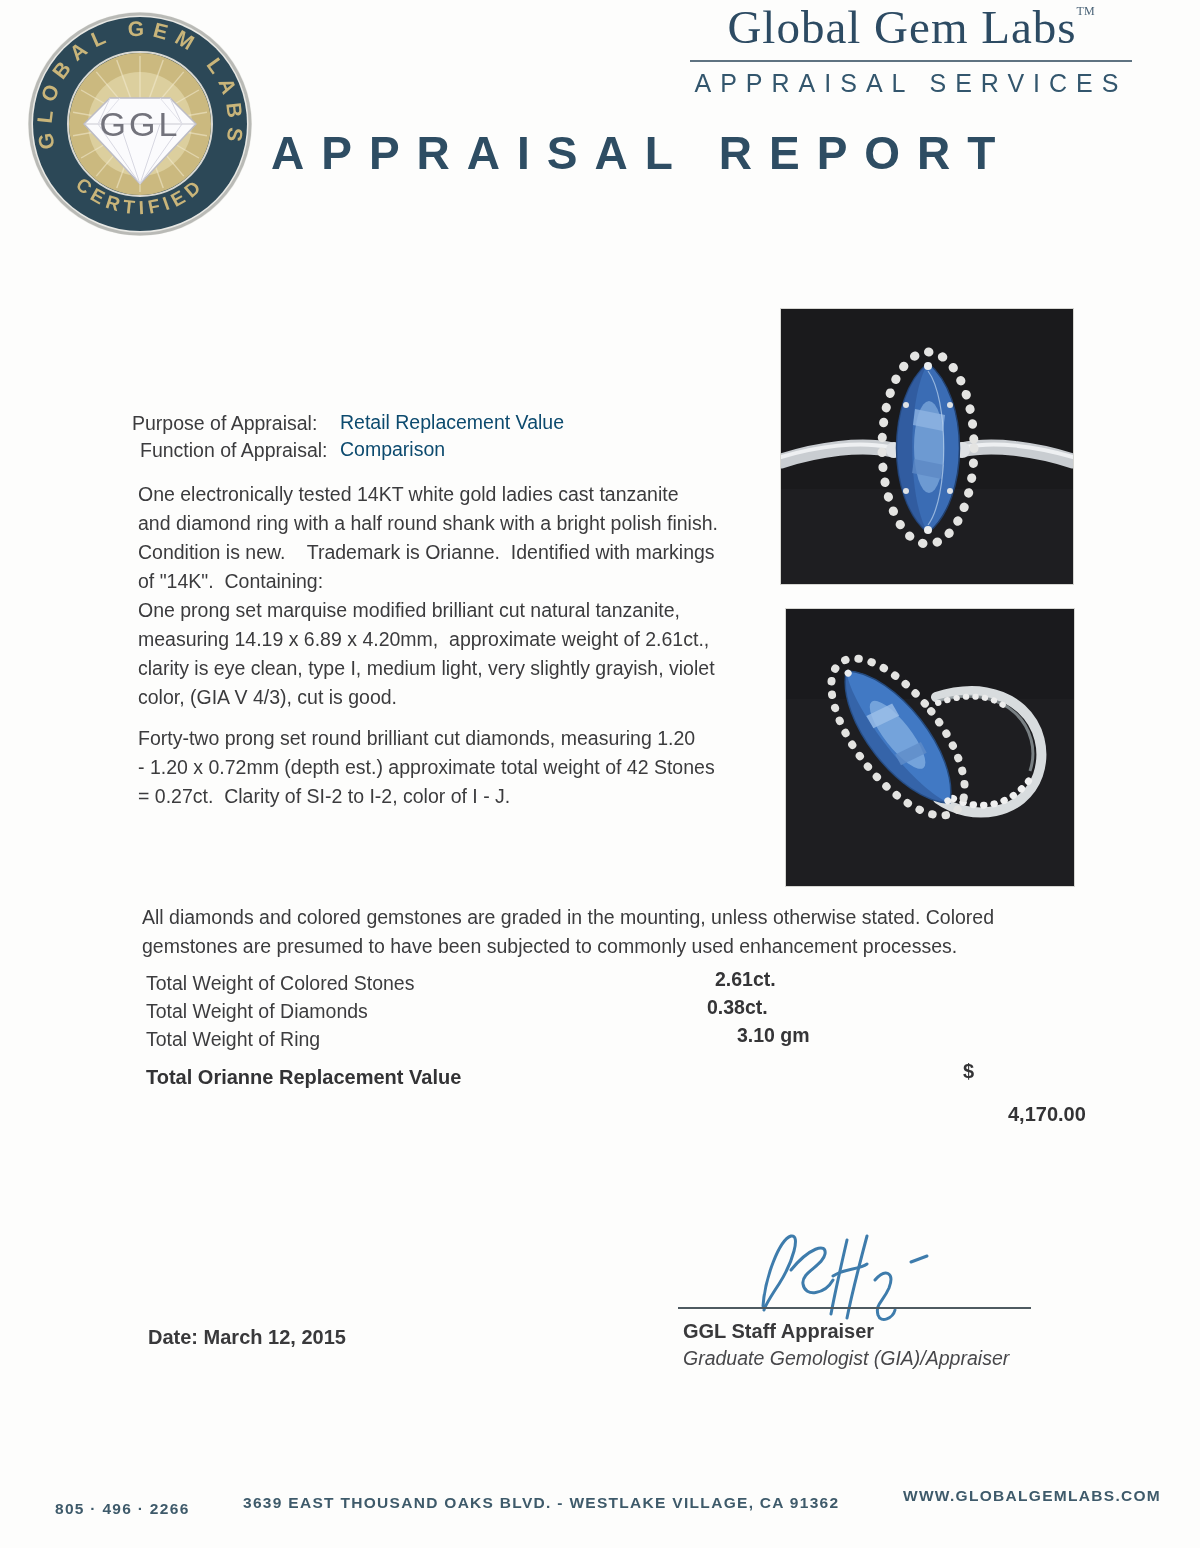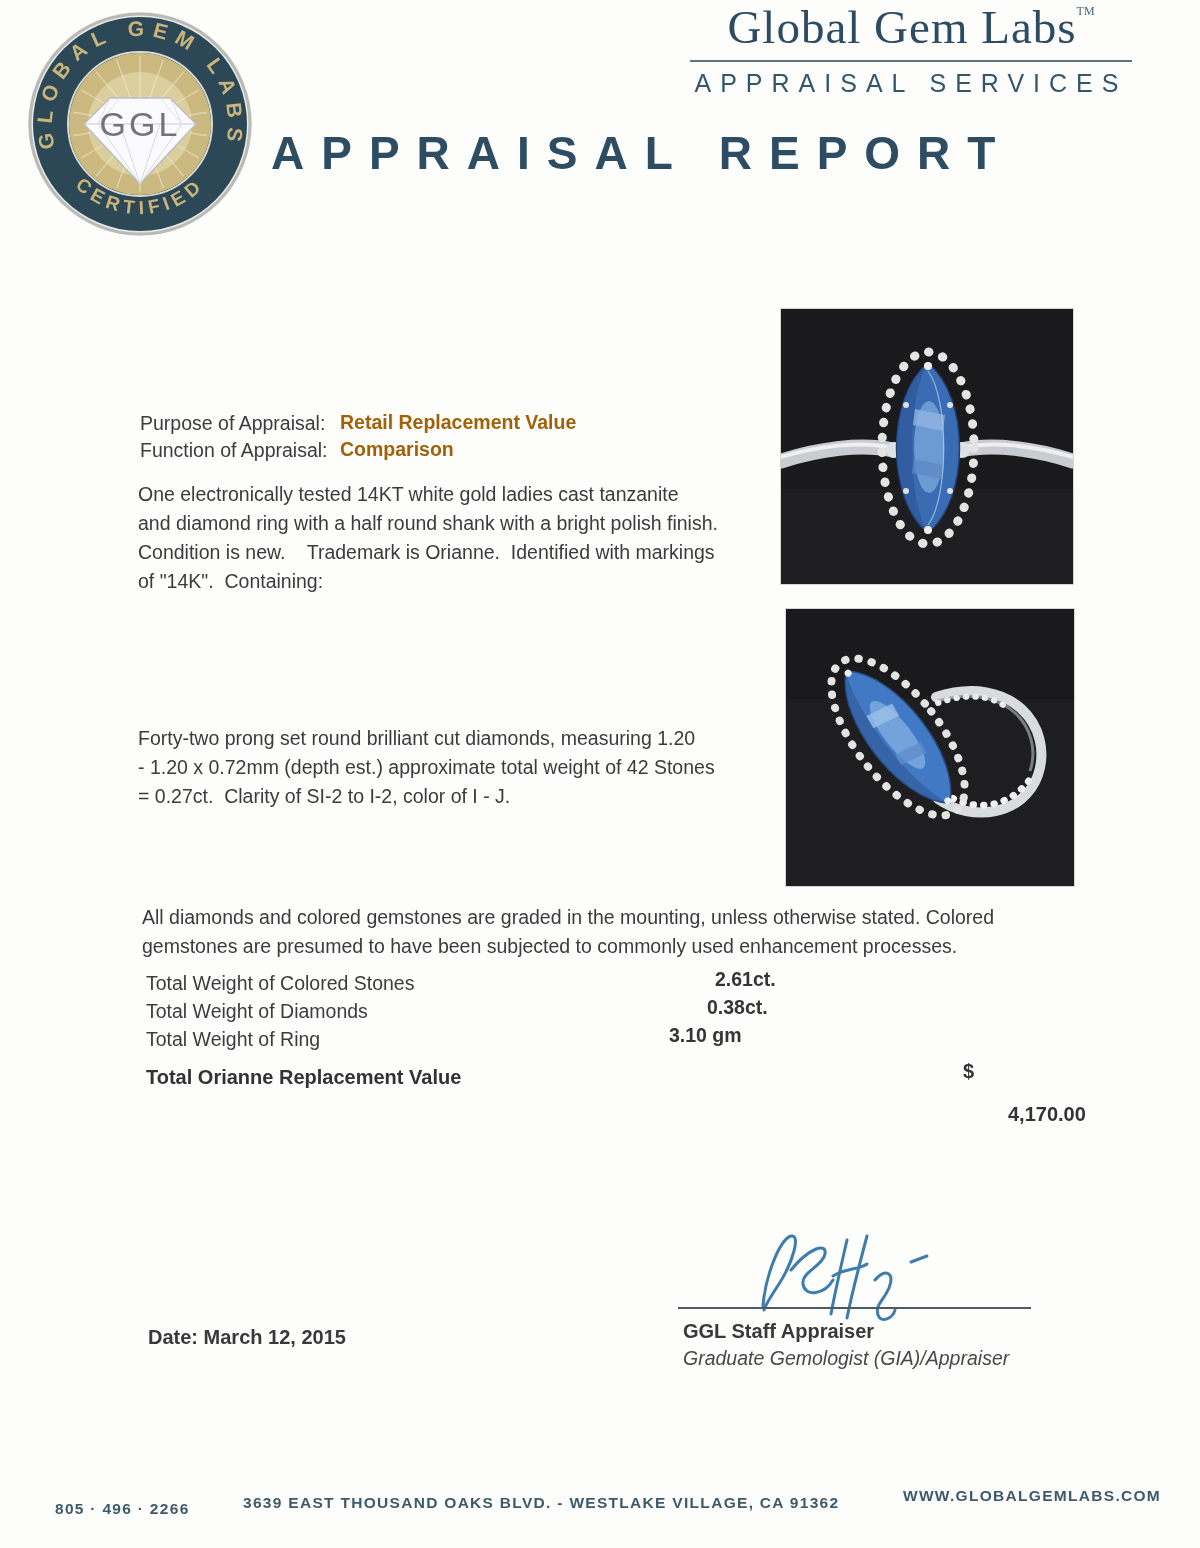--- a/index.html
+++ b/index.html
@@ -28,21 +28,21 @@
   .report-tagline{
     left:271px; top:186px; font-size:18.5px; font-weight:bold; letter-spacing:2.8px;
     color:#a49a6c; white-space:nowrap;
   }
 
   
   .seal{left:24px; top:6px; width:232px; height:236px;}
 
   
   .lbl{font-size:19.5px; color:#3c3c3e; white-space:nowrap;}
-  .val{font-size:19.5px; font-weight:bold; color:#a16207; white-space:nowrap;}
+  .val{font-size:19.5px; font-weight:normal; color:#0c4a6e; white-space:nowrap;}
   .para{
     left:138px; font-size:19.5px; line-height:29px; color:#3b3b3d;
     white-space:pre-wrap; width:660px;
   }
   .disclaimer{
     left:142px; top:903px; font-size:19.5px; line-height:29px; color:#3b3b3d;
     white-space:pre-wrap; width:940px;
   }
   .total-label{font-size:19.5px; color:#3c3c3e; white-space:nowrap;}
   .total-value{font-size:19.5px; font-weight:bold; color:#353537; white-space:nowrap;}
@@ -178,42 +178,46 @@
         <path d="M112,44 C74,76 74,180 112,212 C93,180 93,76 112,44 Z" fill="#2c5494" opacity="0.55"></path>
         <ellipse cx="113" cy="126" rx="13" ry="42" fill="#86b1e3" opacity="0.75"></ellipse>
         <path d="M100,92 L128,98 L126,112 L98,106 Z" fill="#9cbfe8" opacity="0.8"></path>
         <path d="M99,140 L127,146 L125,158 L97,152 Z" fill="#5f8cc8" opacity="0.8"></path>
         <circle cx="112" cy="47" r="3.5" fill="#eceeef"></circle>
         <circle cx="112" cy="209" r="3.5" fill="#eceeef"></circle>
       </g>
     </svg>
   </div>
 
-  <div class="abs lbl" style="left:140px; top:412px;">Purpose of Appraisal:</div>
+  <div class="abs lbl" style="left:132px; top:412px;">Purpose of Appraisal:</div>
   <div class="abs val" style="left:340px; top:411px;">Retail Replacement Value</div>
   <div class="abs lbl" style="left:140px; top:439px;">Function of Appraisal:</div>
   <div class="abs val" style="left:340px; top:438px;">Comparison</div>
 
   <div class="abs para" style="top:480px;">One electronically tested 14KT white gold ladies cast tanzanite
 and diamond ring with a half round shank with a bright polish finish.
 Condition is new.    Trademark is Orianne.  Identified with markings
 of "14K".  Containing:</div>
+  <div class="abs para" style="top:596px;">One prong set marquise modified brilliant cut natural tanzanite,
+measuring 14.19 x 6.89 x 4.20mm,  approximate weight of 2.61ct.,
+clarity is eye clean, type I, medium light, very slightly grayish, violet
+color, (GIA V 4/3), cut is good.</div>
   <div class="abs para" style="top:724px;">Forty-two prong set round brilliant cut diamonds, measuring 1.20
 - 1.20 x 0.72mm (depth est.) approximate total weight of 42 Stones
 = 0.27ct.  Clarity of SI-2 to I-2, color of I - J.</div>
 
   <div class="abs disclaimer">All diamonds and colored gemstones are graded in the mounting, unless otherwise stated. Colored
 gemstones are presumed to have been subjected to commonly used enhancement processes.</div>
 
   <div class="abs total-label" style="left:146px; top:972px;">Total Weight of Colored Stones</div>
   <div class="abs total-value" style="left:715px; top:968px;">2.61ct.</div>
   <div class="abs total-label" style="left:146px; top:1000px;">Total Weight of Diamonds</div>
   <div class="abs total-value" style="left:707px; top:996px;">0.38ct.</div>
   <div class="abs total-label" style="left:146px; top:1028px;">Total Weight of Ring</div>
-  <div class="abs total-value" style="left:669px; top:1024px;text-align:center;">3.10 gm</div>
+  <div class="abs total-value" style="left:737px; top:1024px;text-align:center;">3.10 gm</div>
 
   <div class="abs grand-label" style="left:146px; top:1066px;">Total Orianne Replacement Value</div>
   <div class="abs grand-cur" style="left:963px; top:1060px;">$</div>
   <div class="abs grand-amt" style="left:1008px; top:1060px;margin-top:43px;">4,170.00</div>
 
   <div class="abs sig-svg">
     <svg width="215" height="100" viewBox="0 0 215 100">
       <g fill="none" stroke="#3e7cac" stroke-width="3" stroke-linecap="round">
         <path d="M28,84 C30,56 44,18 56,14 C66,12 58,40 44,62 C36,74 31,82 29,88"></path>
         <path d="M56,48 C74,26 92,20 90,32 C88,44 66,50 68,62 C70,76 90,72 98,58"></path>

